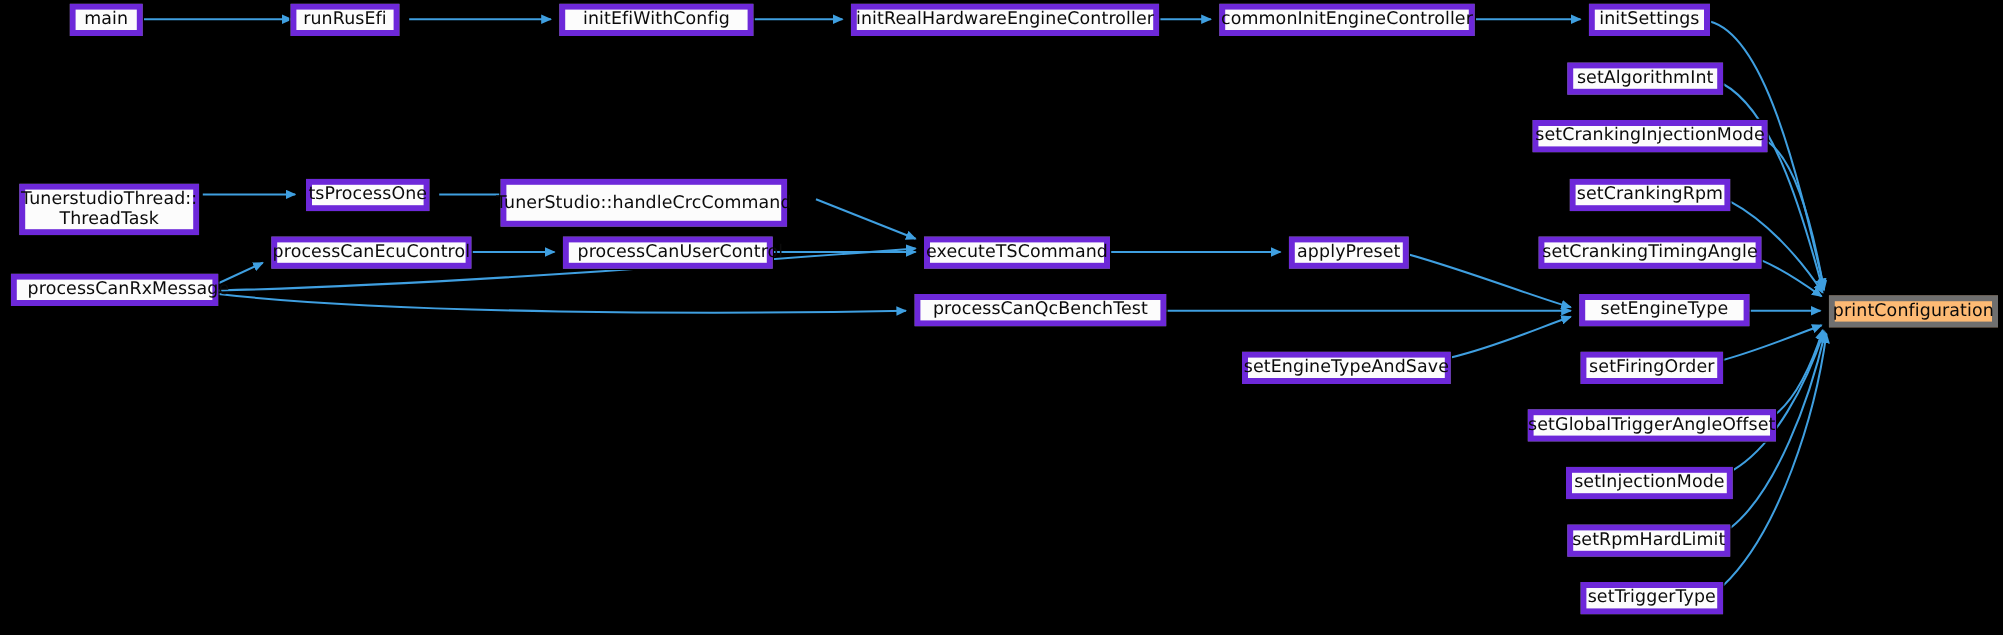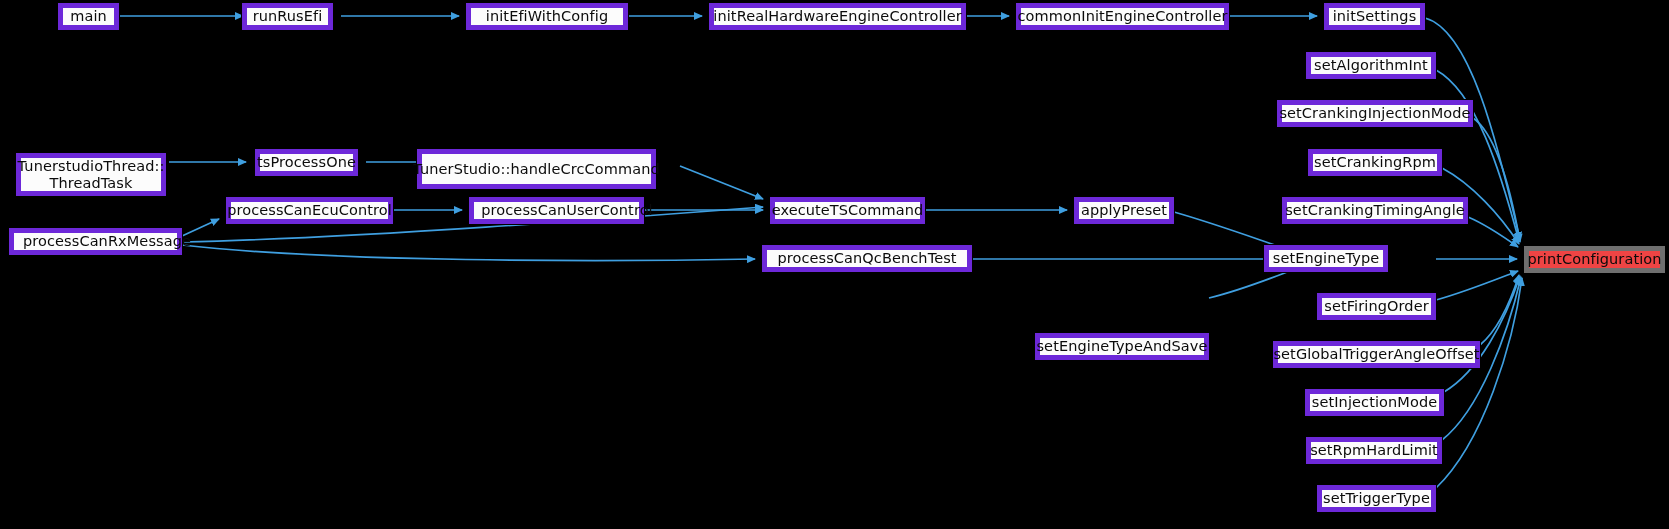--- a/index.html
+++ b/index.html
@@ -34,21 +34,21 @@
     justify-content: center;
     text-align: center;
     color: #0b0b0b;
     font-size: 14.5px;
     line-height: 1.12;
     letter-spacing: 0.1px;
     white-space: pre;
     z-index: 2;
   }
   .node.highlight {
-    background: #ef4444;
+    background: #fdba74;
     border-color: #6f6f6f;
   }
 </style>
 </head>
 <body>
 
 <div id="canvas">
   <svg id="edges" viewBox="0 0 1669 529">
     <defs>
       <marker id="arrow" markerWidth="9" markerHeight="8" refX="8" refY="4" orient="auto" markerUnits="userSpaceOnUse">
@@ -90,32 +90,32 @@
       <div class="node" style="left: 58px; top: 3px; width: 61px; height: 27px;">main</div>
       <div class="node" style="left: 242px; top: 3px; width: 91px; height: 27px;">runRusEfi</div>
       <div class="node" style="left: 466px; top: 3px; width: 162px; height: 27px;">initEfiWithConfig</div>
       <div class="node" style="left: 709px; top: 3px; width: 257px; height: 27px;">initRealHardwareEngineController</div>
       <div class="node" style="left: 1016px; top: 3px; width: 213px; height: 27px;">commonInitEngineController</div>
       <div class="node" style="left: 1324px; top: 3px; width: 101px; height: 27px;">initSettings</div>
       <div class="node" style="left: 1306px; top: 52px; width: 130px; height: 27px;">setAlgorithmInt</div>
       <div class="node" style="left: 1277px; top: 100px; width: 196px; height: 27px;">setCrankingInjectionMode</div>
       <div class="node" style="left: 1308px; top: 149px; width: 134px; height: 27px;">setCrankingRpm</div>
       <div class="node" style="left: 1282px; top: 197px; width: 186px; height: 27px;">setCrankingTimingAngle</div>
-      <div class="node" style="left: 1264px; top: 245px; width: 124px; height: 27px;">setEngineType</div>
+      <div class="node" style="left: 1316px; top: 245px; width: 142px; height: 27px;">setEngineType</div>
       <div class="node" style="left: 1317px; top: 293px; width: 119px; height: 27px;">setFiringOrder</div>
       <div class="node" style="left: 1273px; top: 341px; width: 207px; height: 27px;">setGlobalTriggerAngleOffset</div>
       <div class="node" style="left: 1305px; top: 389px; width: 139px; height: 27px;">setInjectionMode</div>
       <div class="node" style="left: 1306px; top: 437px; width: 136px; height: 27px;">setRpmHardLimit</div>
       <div class="node" style="left: 1317px; top: 485px; width: 119px; height: 27px;">setTriggerType</div>
       <div class="node highlight" style="left: 1524px; top: 246px; width: 141px; height: 27px;">printConfiguration</div>
       <div class="node" style="left: 16px; top: 153px; width: 150px; height: 43px;">TunerstudioThread::
 ThreadTask</div>
       <div class="node" style="left: 255px; top: 149px; width: 103px; height: 27px;">tsProcessOne</div>
       <div class="node" style="left: 417px; top: 149px; width: 239px; height: 40px;">TunerStudio::handleCrcCommand</div>
       <div class="node" style="left: 226px; top: 197px; width: 167px; height: 27px;">processCanEcuControl</div>
       <div class="node" style="left: 469px; top: 197px; width: 175px; height: 27px; padding-left: 21px;">processCanUserControl</div>
       <div class="node" style="left: 770px; top: 197px; width: 155px; height: 27px;">executeTSCommand</div>
       <div class="node" style="left: 1074px; top: 197px; width: 100px; height: 27px;">applyPreset</div>
       <div class="node" style="left: 9px; top: 228px; width: 173px; height: 27px; padding-left: 23px;">processCanRxMessage</div>
       <div class="node" style="left: 762px; top: 245px; width: 210px; height: 27px;">processCanQcBenchTest</div>
-      <div class="node" style="left: 1035px; top: 293px; width: 174px; height: 27px; margin-top: 40px;">setEngineTypeAndSave</div>
+      <div class="node" style="left: 1035px; top: 293px; width: 174px; height: 27px;">setEngineTypeAndSave</div>
     </div>
 </div>
 
 </body></html>

